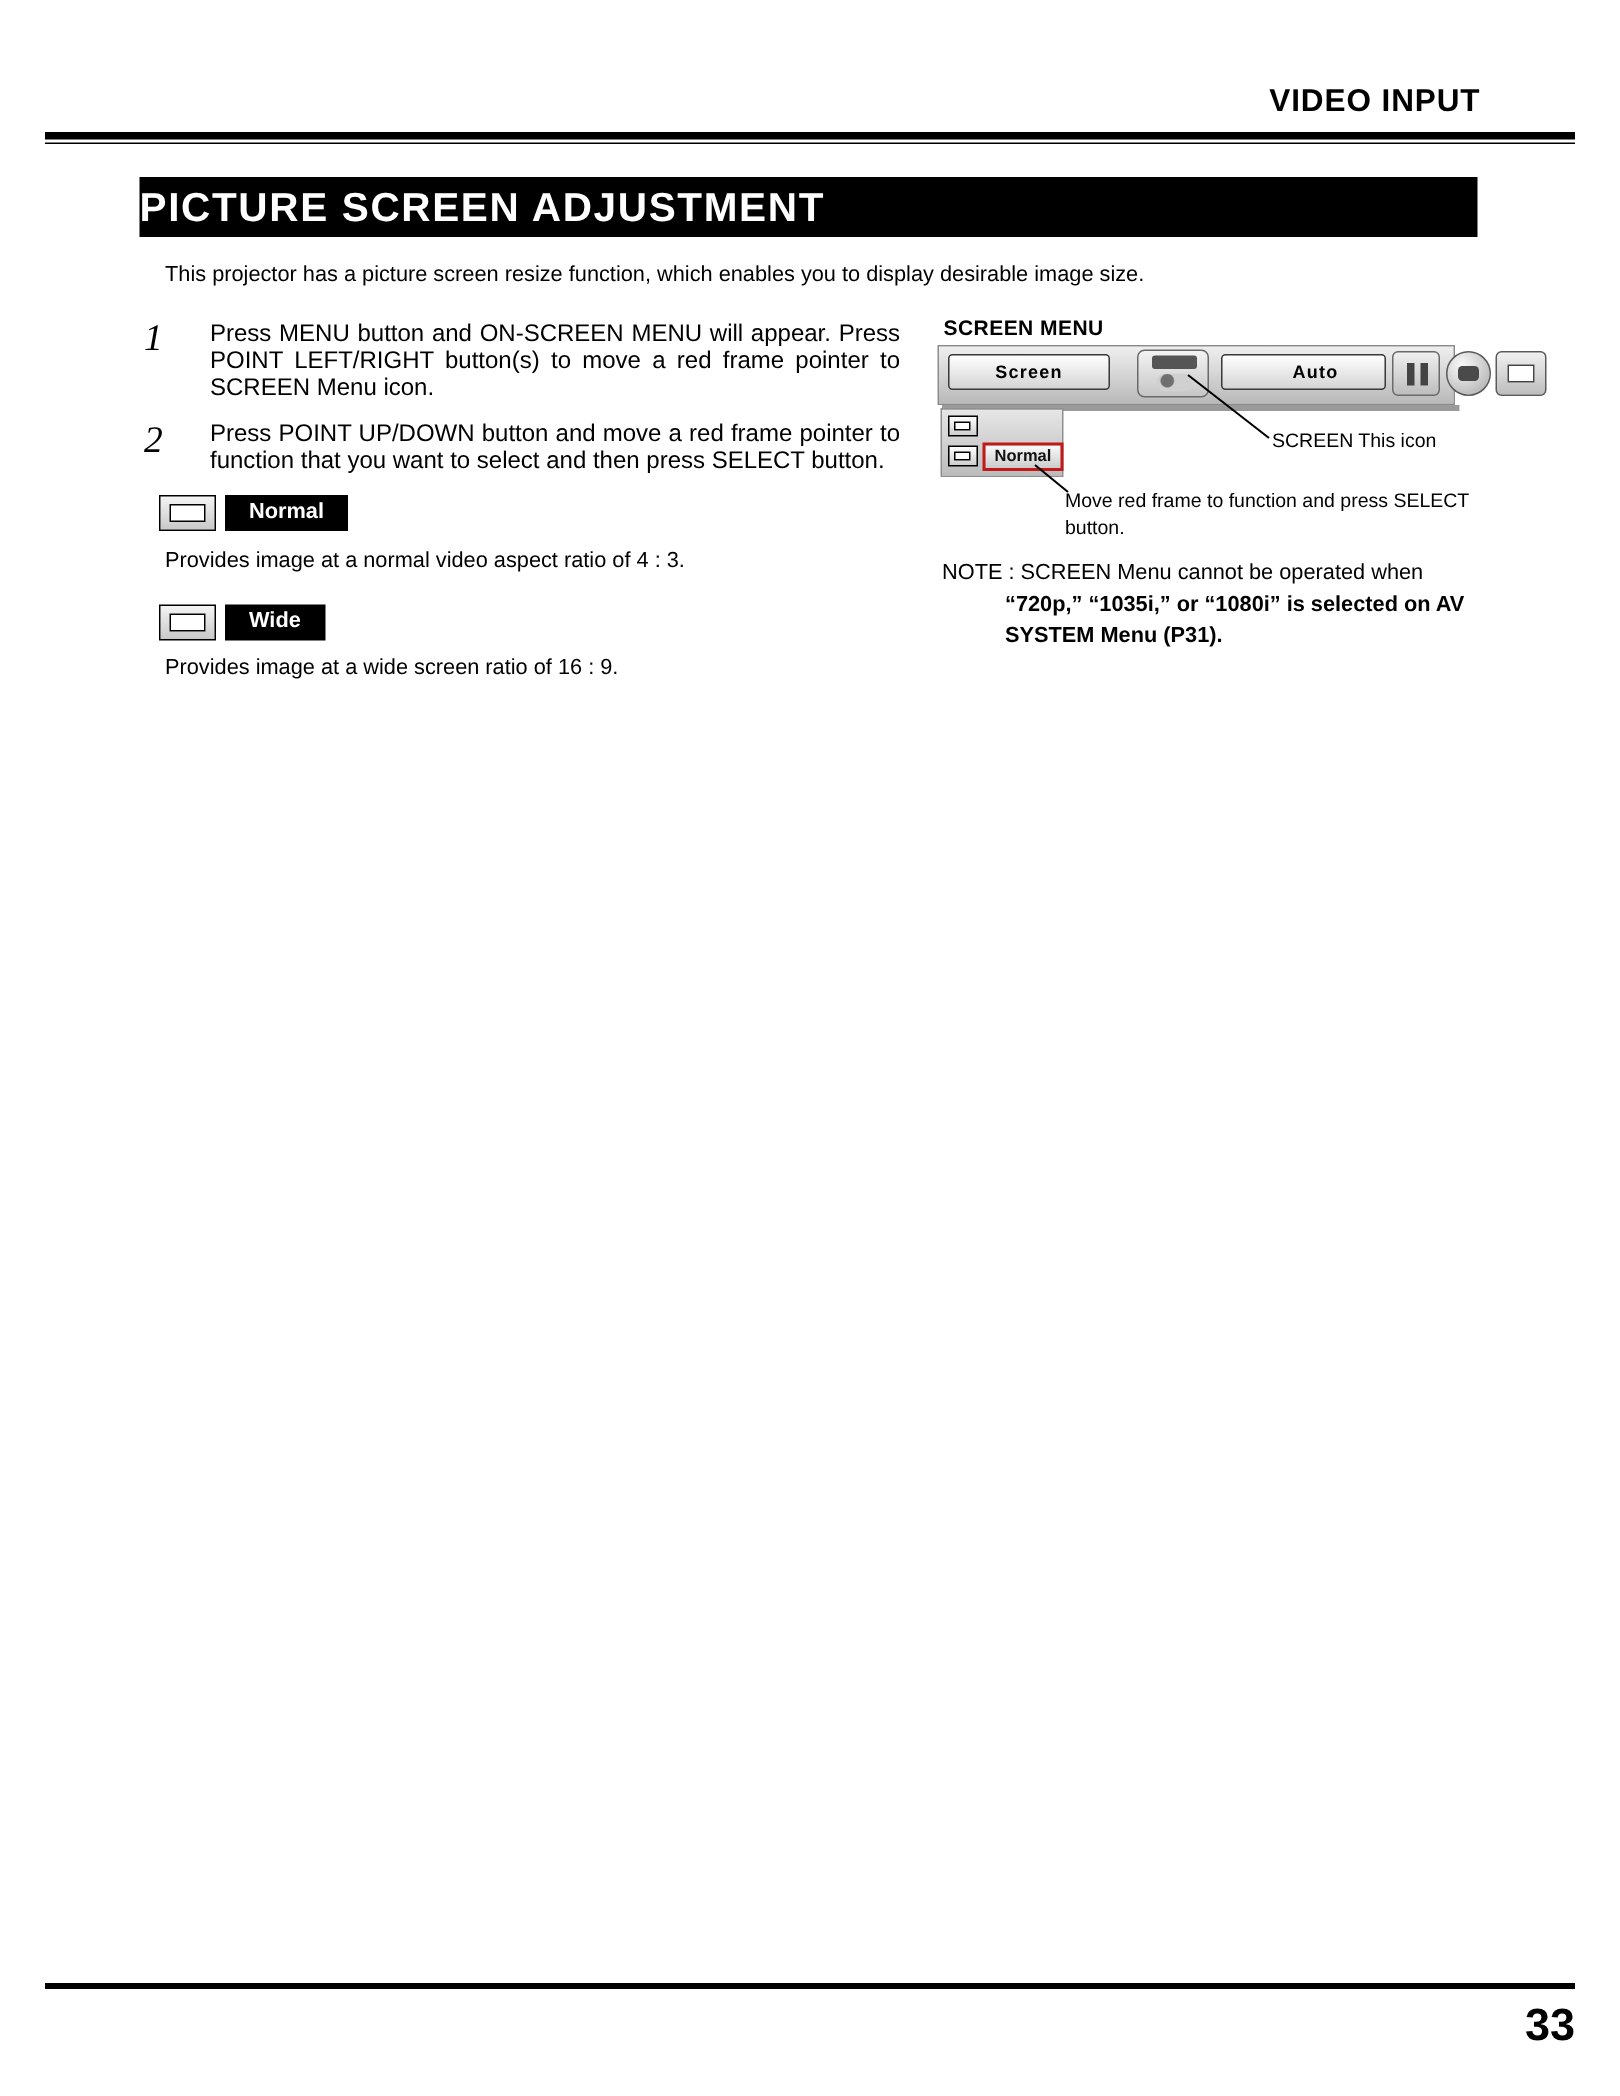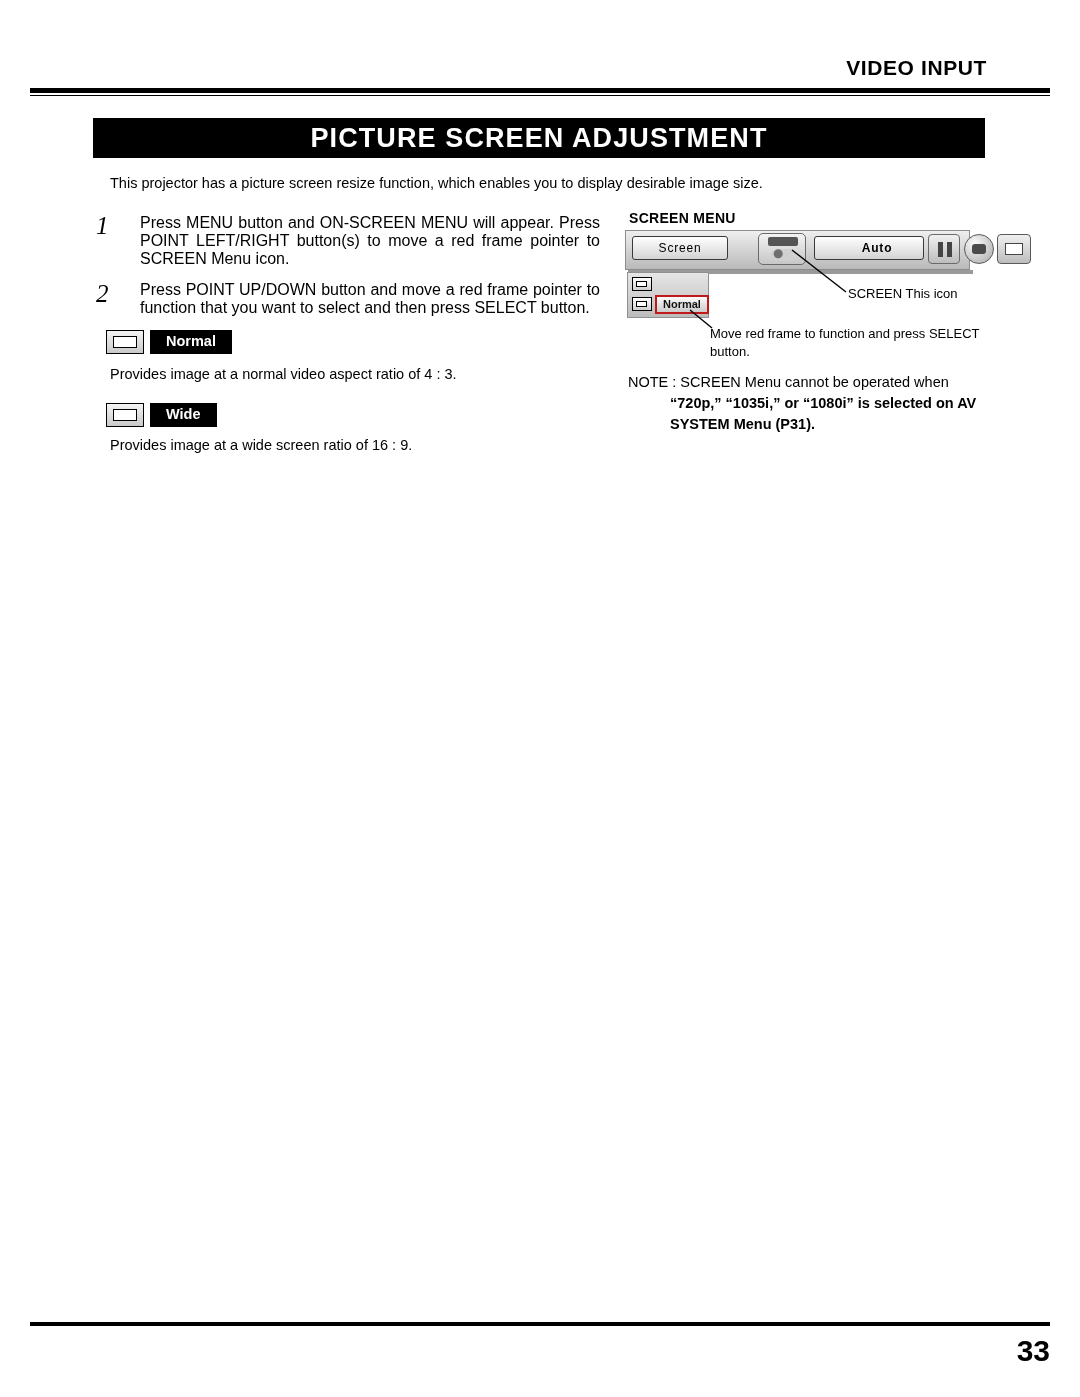--- a/index.html
+++ b/index.html
@@ -52,21 +52,21 @@
   .banner {
     position: absolute;
     left: 93px;
     top: 118px;
     width: 892px;
     height: 40px;
     background: #000;
     color: #fff;
     display: flex;
     align-items: center;
-    justify-content: center;
+    justify-content: flex-start;
   }
   .banner-text {
     font-size: 27px;
     font-weight: bold;
     letter-spacing: 1.1px;
   }
 
   
   .intro {
     position: absolute;
@@ -165,30 +165,30 @@
   .osd-bar-shadow {
     position: absolute;
     left: 3px; top: 40px;
     width: 345px;
     height: 4px;
     background: #9a9a9a;
   }
   .osd-tab {
     position: absolute;
     left: 7px; top: 6px;
-    width: 96px; height: 24px;
+    width: 108px; height: 24px;
     background: linear-gradient(#ffffff, #d4d4d4);
     border: 1.5px solid #3a3a3a;
     border-radius: 3px;
     box-sizing: border-box;
     display: flex;
     align-items: center;
     justify-content: center;
     font-size: 12px;
-    font-weight: normal;
+    font-weight: bold;
     letter-spacing: 0.8px;
   }
   .osd-icon-joy {
     position: absolute;
     left: 133px; top: 3px;
     width: 48px; height: 32px;
     background: linear-gradient(#f3f3f3, #c6c6c6);
     border: 1px solid #6a6a6a;
     border-radius: 5px;
     box-sizing: border-box;

